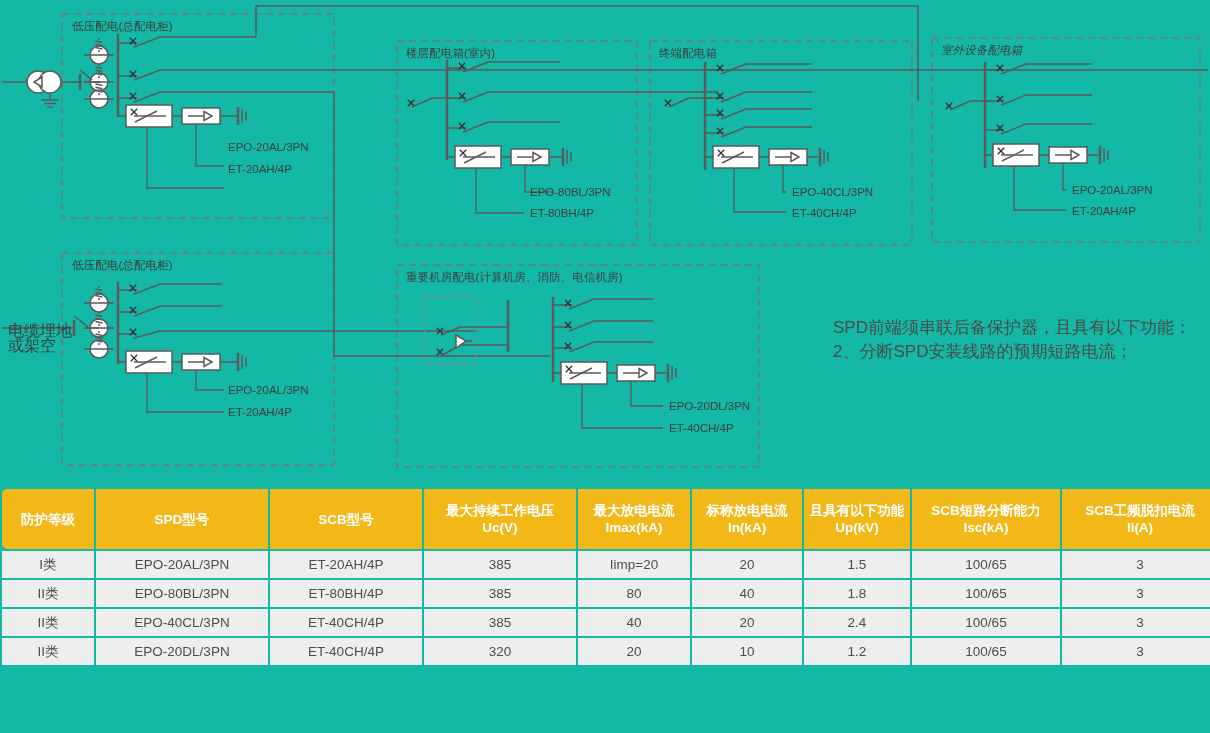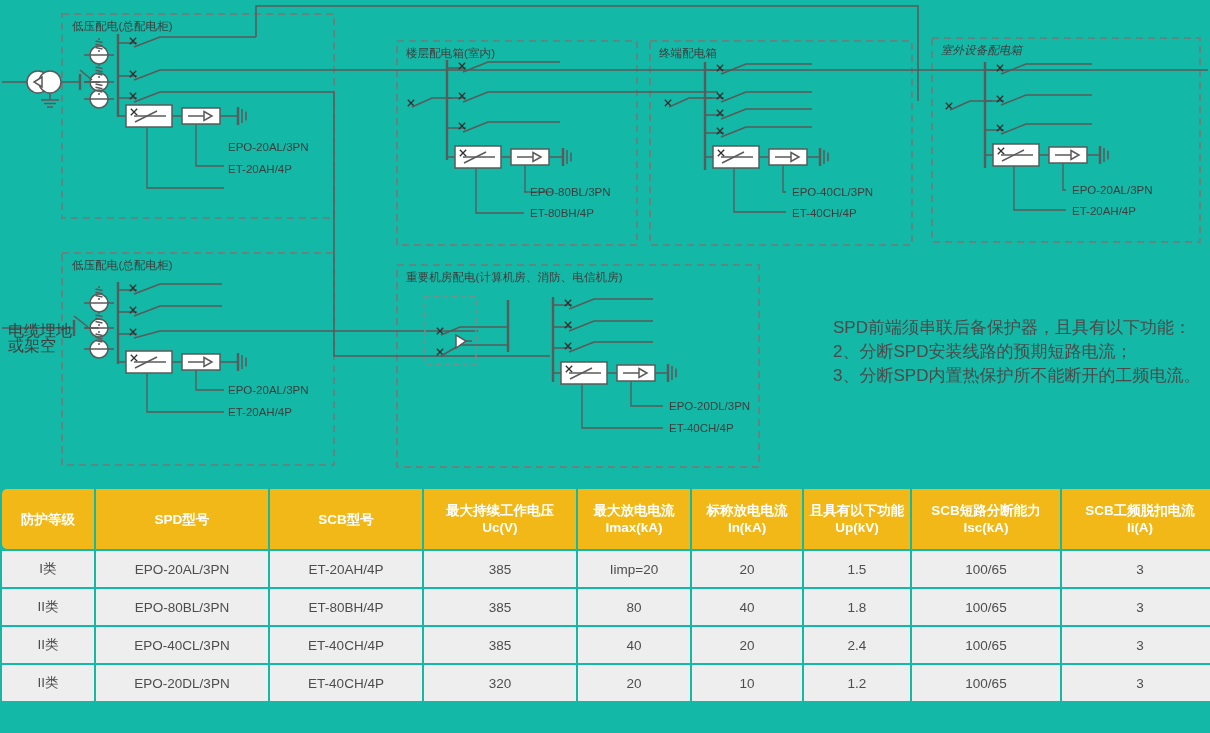--- a/index.html
+++ b/index.html
@@ -75,21 +75,21 @@
     text-align: center;
     vertical-align: middle;
     border: none;
   }
   #spec-table th:first-child { border-top-left-radius: 5px; border-bottom-left-radius: 5px; }
   #spec-table th:last-child  { border-top-right-radius: 5px; border-bottom-right-radius: 5px; }
   #spec-table td {
     background: #eeeeee;
     color: #4d4d4d;
     font-size: 13.5px;
-    height: 36px;
+    height: 27px;
     text-align: center;
     vertical-align: middle;
     border: none;
   }
 </style>
 </head>
 <body>
 
 <div id="page">
 
@@ -480,21 +480,20 @@
     <div class="dev-label" style="left:669px; top:422px;">ET-40CH/4P</div>
 
     <div class="src-label" style="left:8px; top:323px;">
       <div>电缆埋地</div>
       <div>或架空</div>
     </div>
 
     <div class="notes" style="left:833px; top:316px;">
       <div>SPD前端须串联后备保护器，且具有以下功能：</div>
       <div>2、分断SPD安装线路的预期短路电流；</div>
-      <div>3、分断SPD内置热保护所不能断开的工频电流。</div>
     </div>
   </div>
 
   <table id="spec-table">
     <colgroup>
       <col style="width:92px">
       <col style="width:172px">
       <col style="width:152px">
       <col style="width:152px">
       <col style="width:112px">

